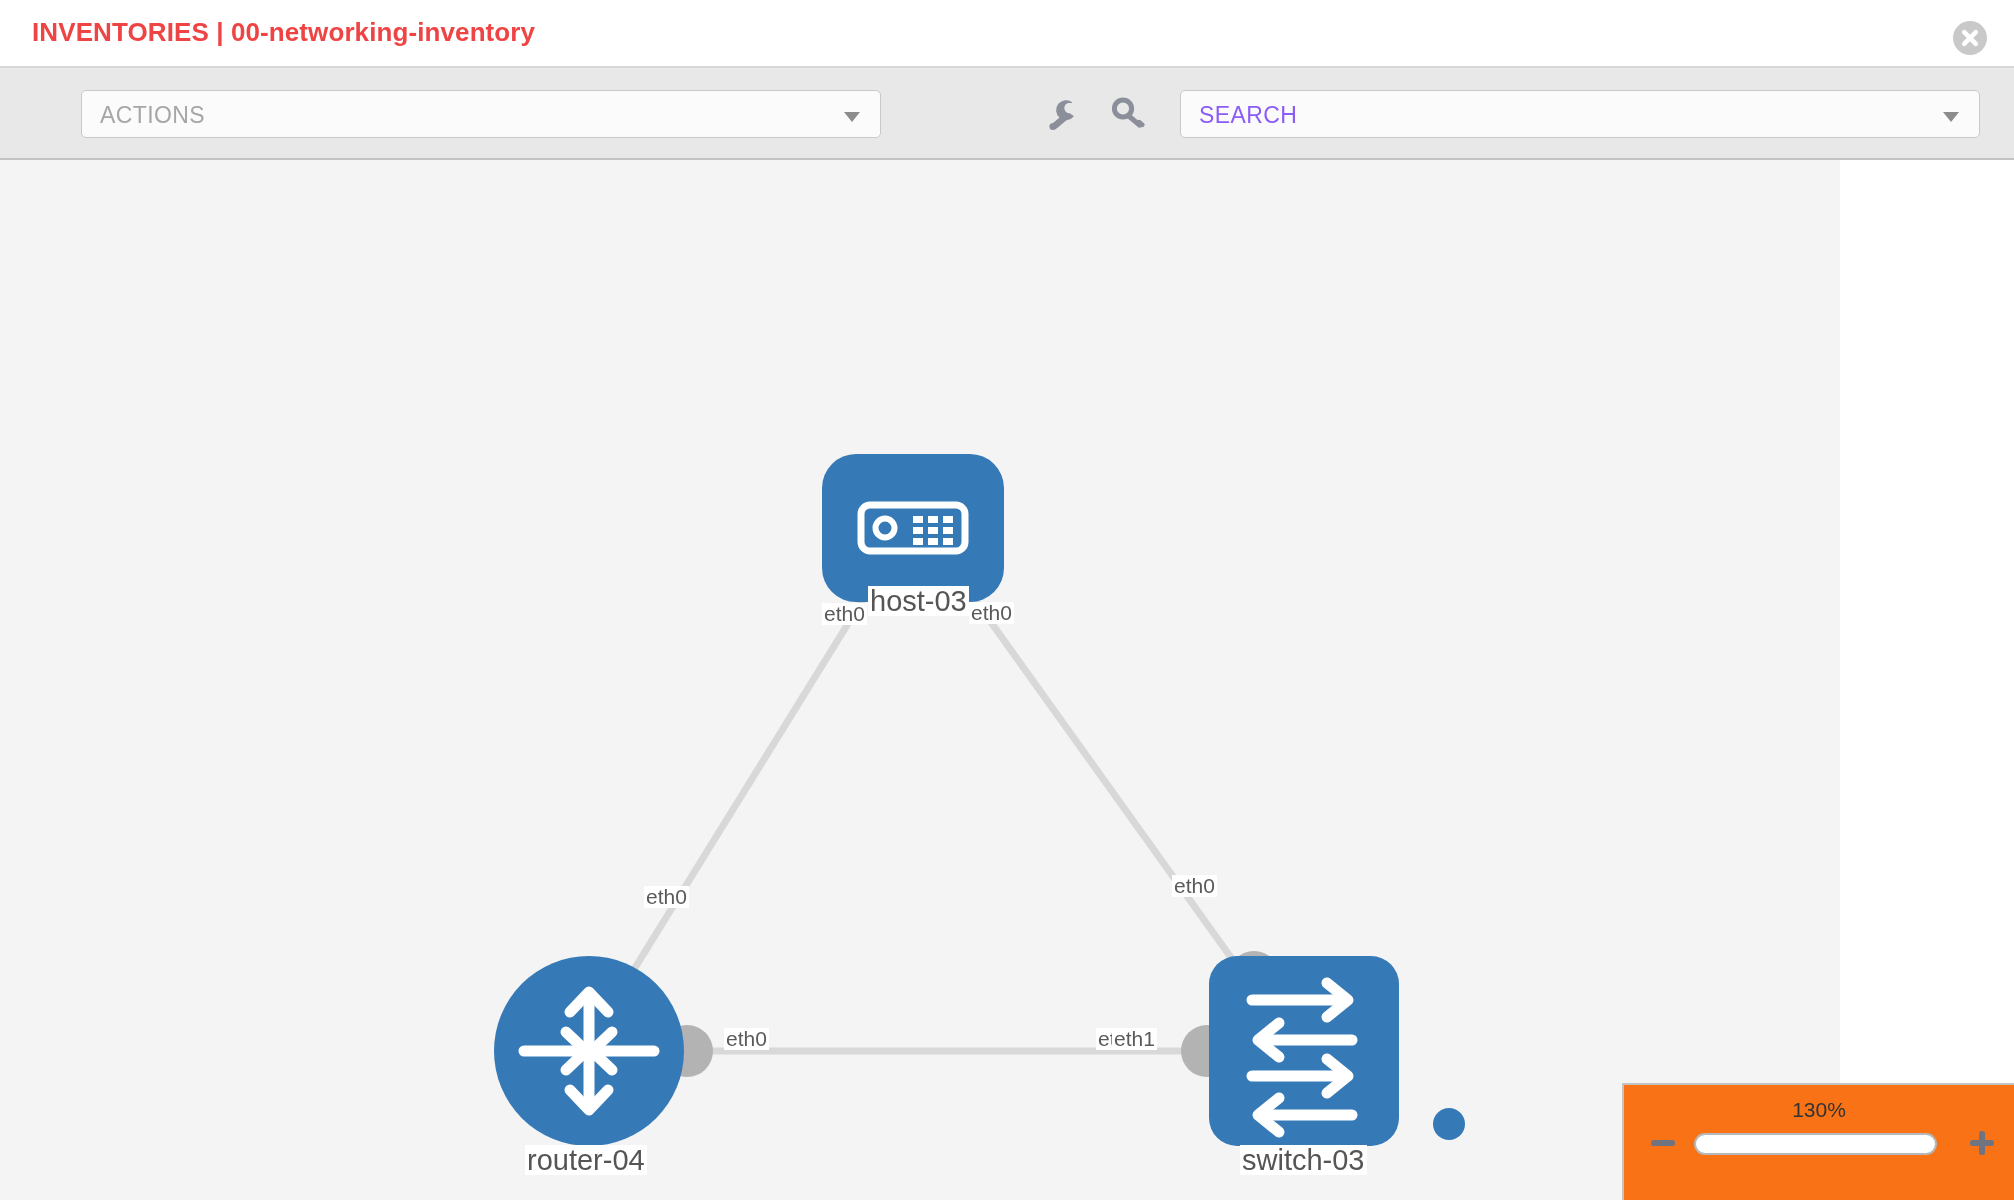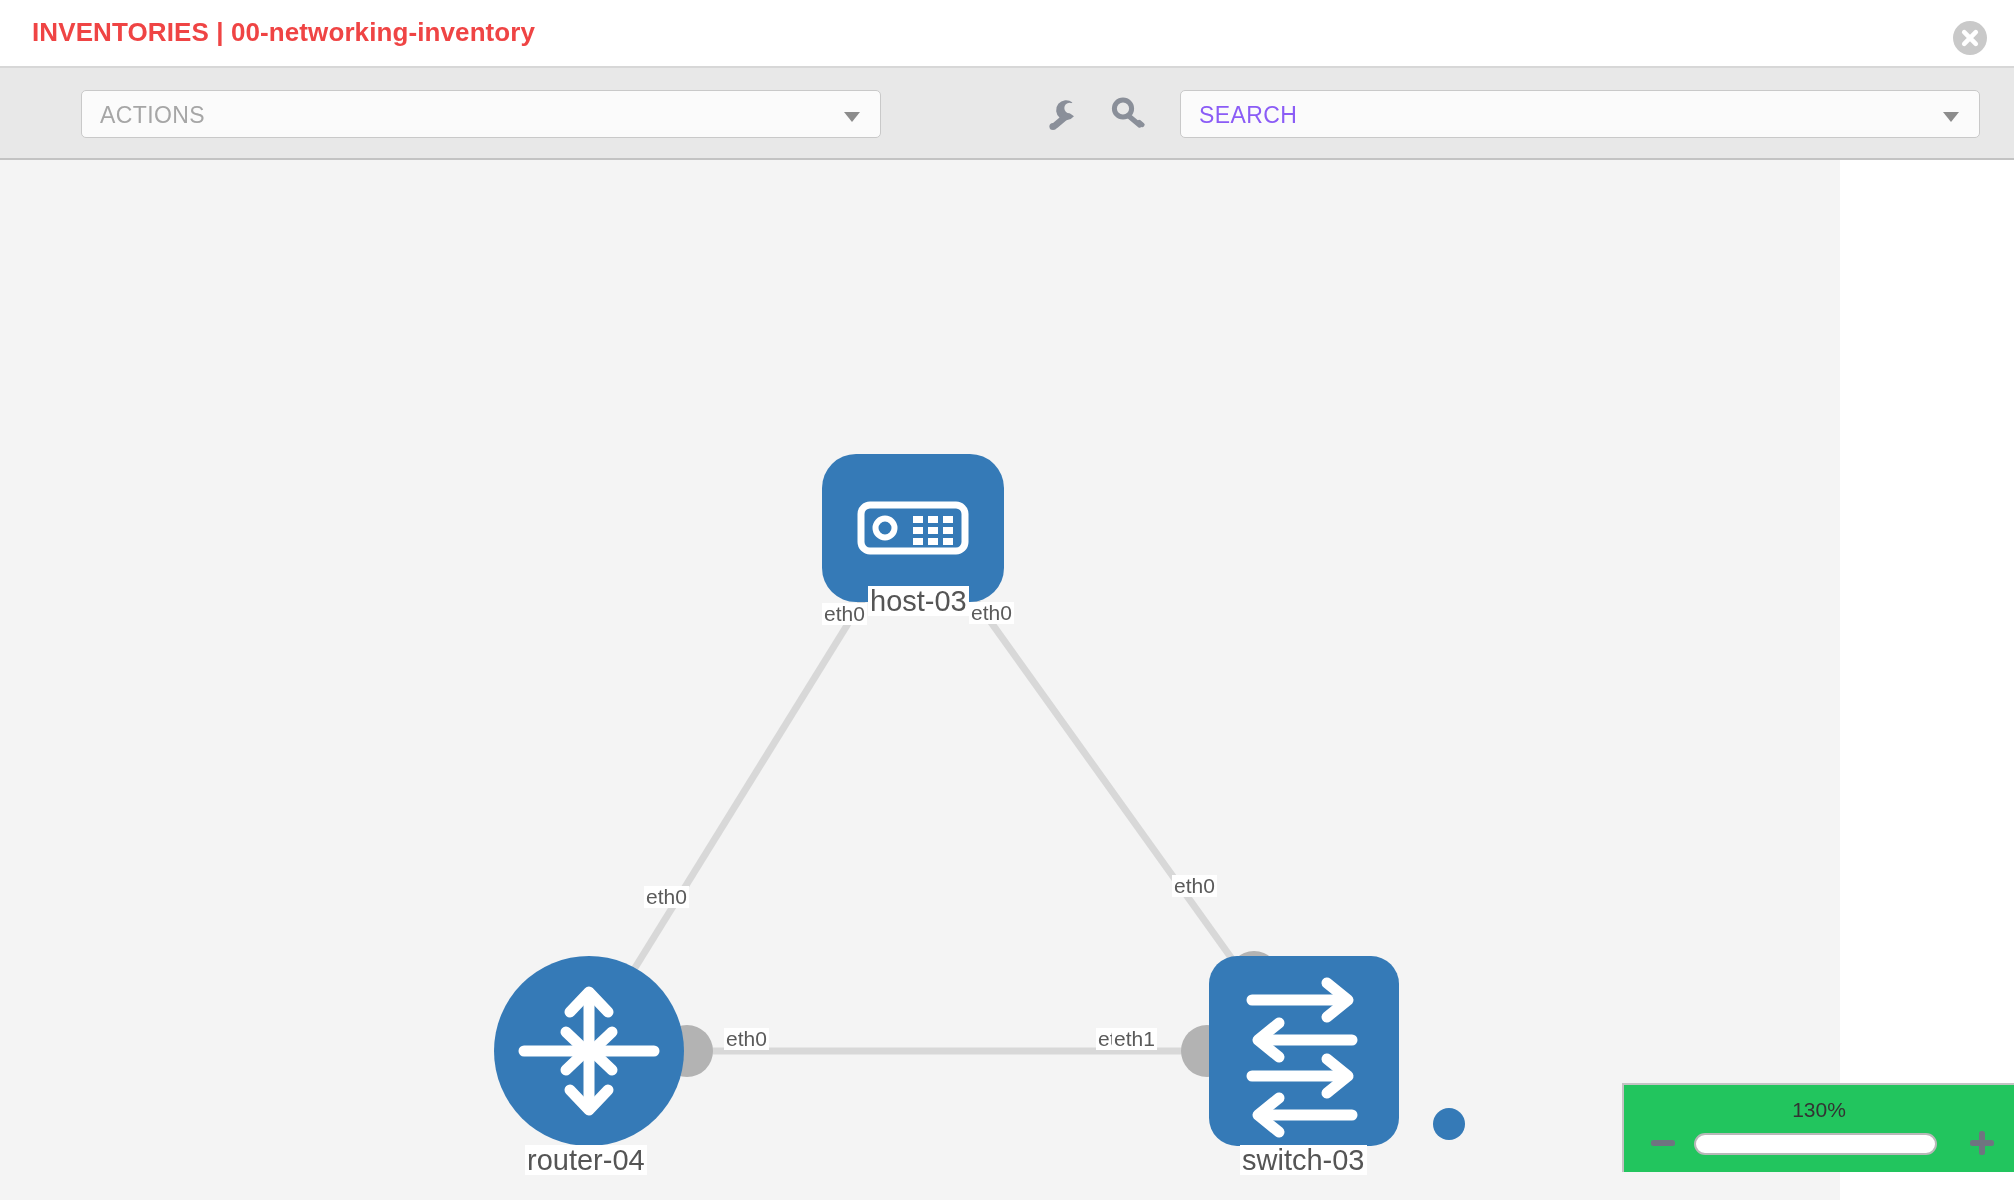--- a/index.html
+++ b/index.html
@@ -133,22 +133,22 @@
     background: #ffffff;
     white-space: nowrap;
     padding: 0 2px;
     line-height: 1.05;
   }
 
   
   .zoom-panel {
     position: absolute;
     left: 1622px; top: 1083px;
-    width: 392px; height: 89px;
-    background: #22c55e;
+    width: 392px; height: 117px;
+    background: #f97316;
     border-top: 2px solid #c3c3c3;
     border-left: 2px solid #c3c3c3;
   }
   .zoom-pct {
     position: absolute;
     left: 0; right: 0; top: 13px;
     text-align: center;
     font-size: 21px;
     color: #333333;
   }

